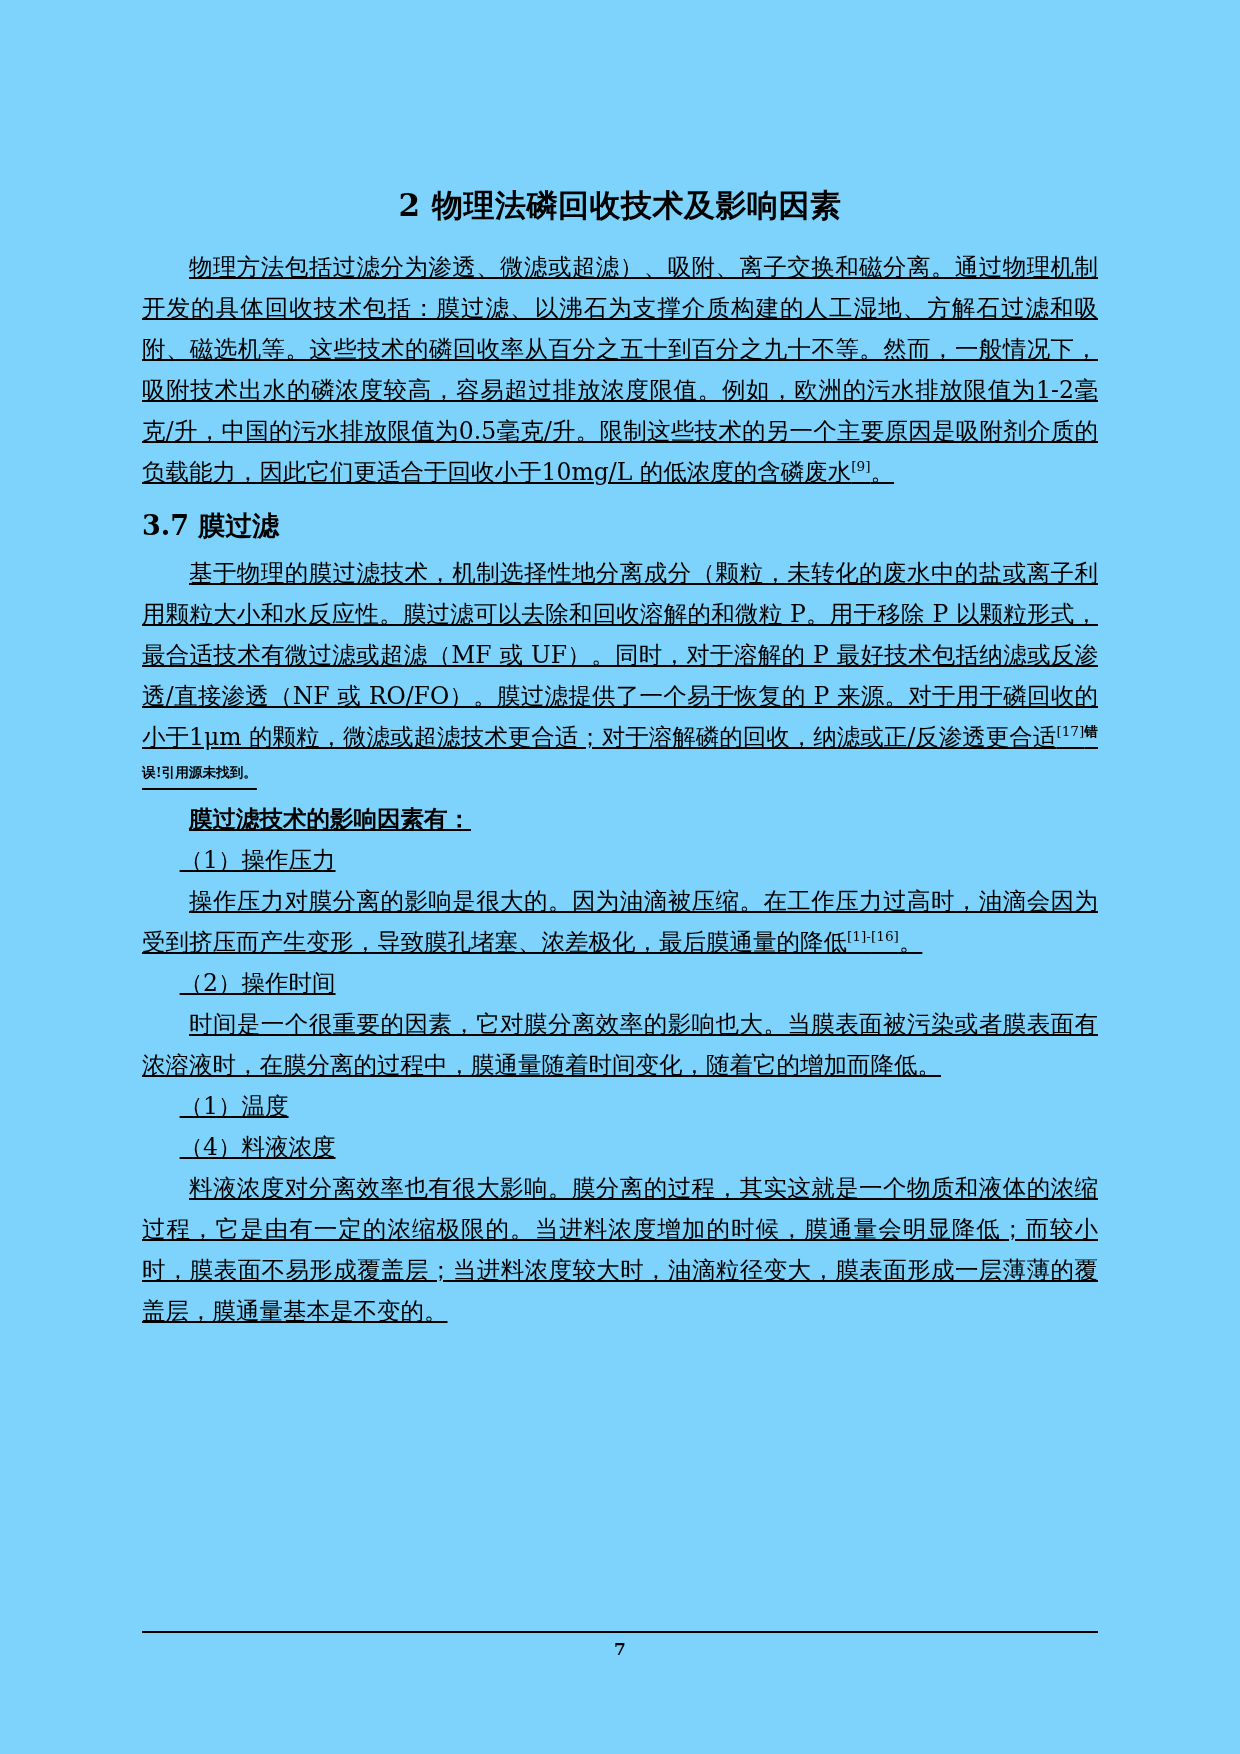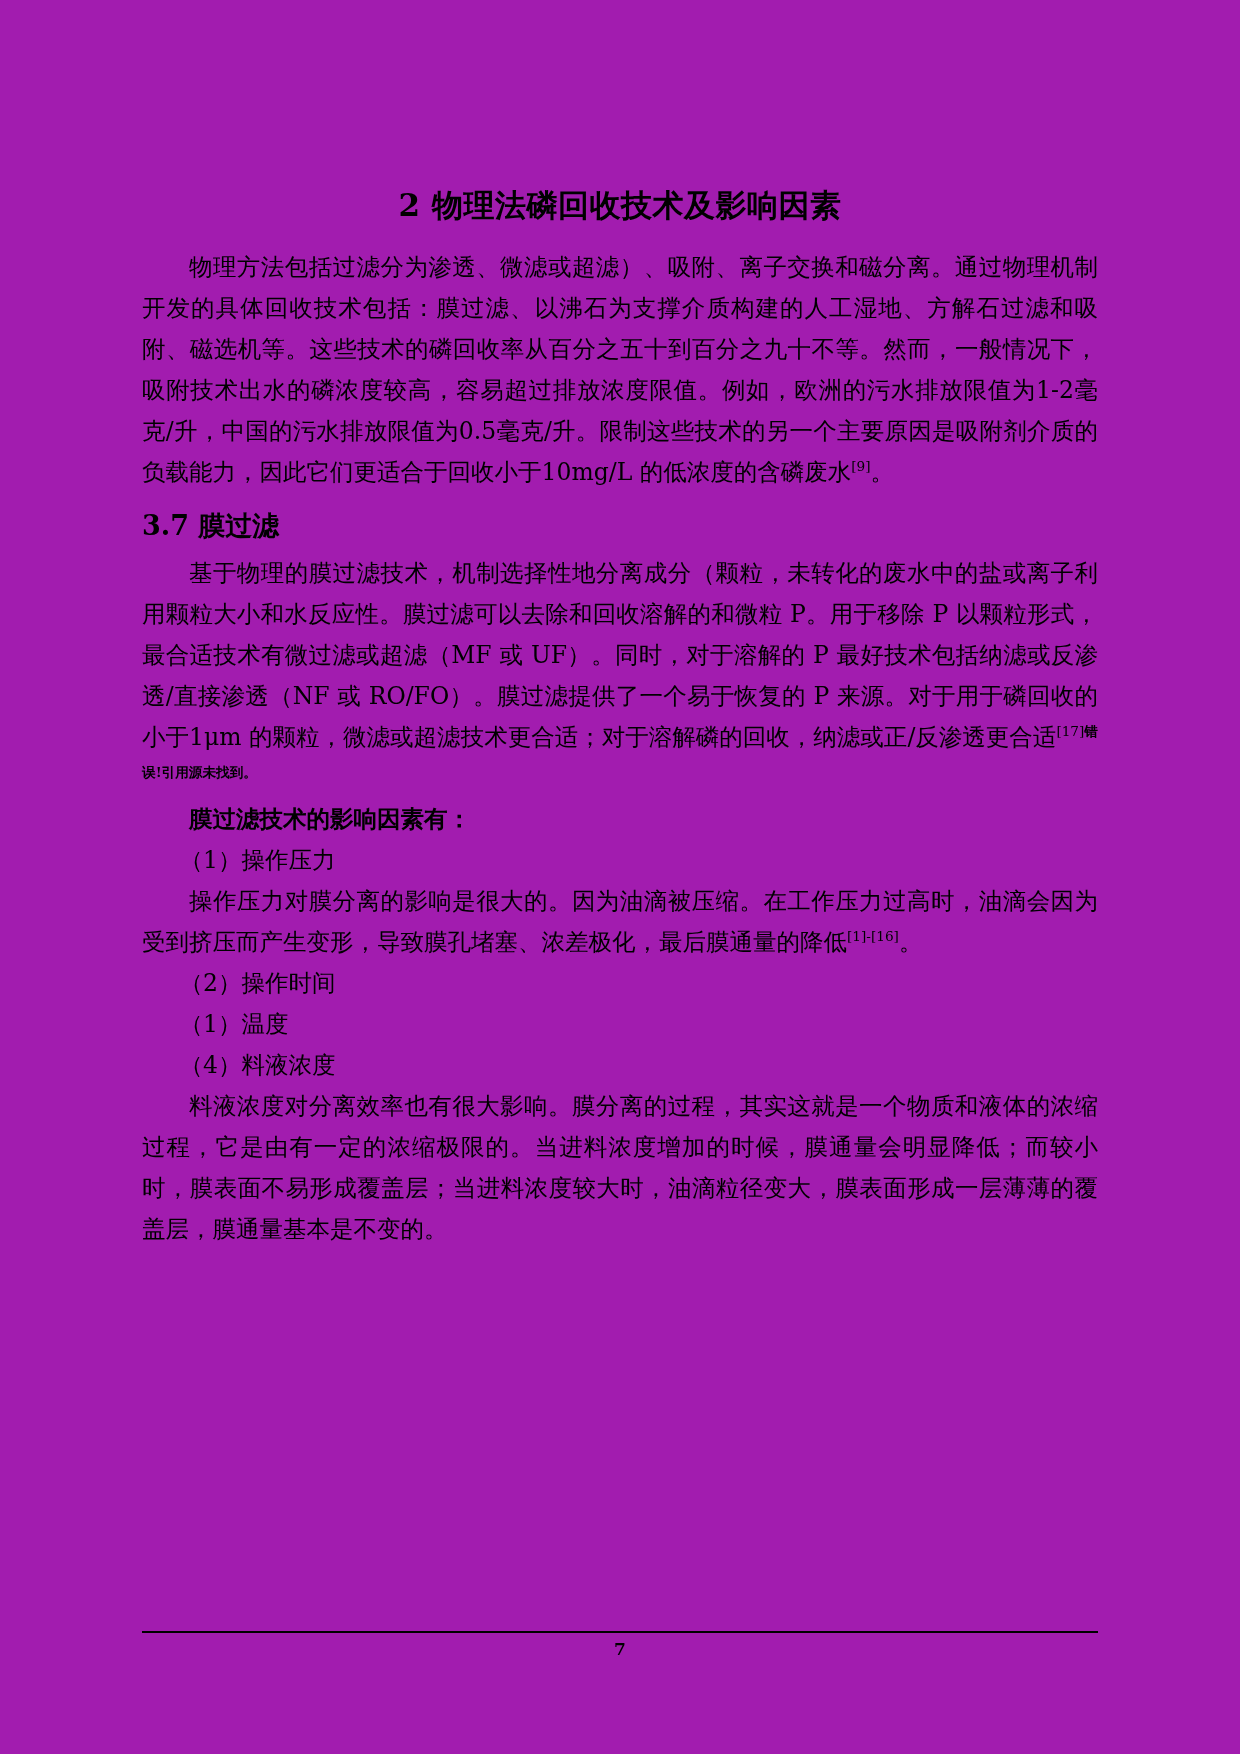--- a/index.html
+++ b/index.html
@@ -9,21 +9,21 @@
   }
   body {
     font-family: "DejaVu Serif", "Liberation Serif", serif;
     color: #000000;
   }
   .page {
     position: relative;
     width: 1240px;
     height: 1754px;
     margin: 0 auto;
-    background: #a21caf;
+    background: #7dd3fc;
     box-sizing: border-box;
     padding: 185px 142px 0 142px;
     overflow: hidden;
   }
   .doc-title {
     text-align: center;
     font-size: 31px;
     font-weight: bold;
     letter-spacing: 0.5px;
     margin: 0 0 22px 0;
@@ -32,20 +32,21 @@
   }
   .para {
     font-size: 23.5px;
     line-height: 41px;
     text-align: justify;
     text-justify: inter-ideograph;
     text-indent: 2em;
     margin: 0;
     letter-spacing: 0px;
     word-break: break-all;
+    text-decoration: underline;
   }
   .para.indent1 {
     text-indent: 1.6em;
   }
   .h2 {
     font-size: 27px;
     font-weight: bold;
     line-height: 46px;
     margin: 10px 0 4px 0;
     text-align: left;
@@ -95,20 +96,21 @@
   <h2 class="h2">3.7 膜过滤</h2>
 
   <p class="para"><span>基于物理的膜过滤技术，机制选择性地分离成分（颗粒，未转化的废水中的盐或离子利用颗粒大小和水反应性。膜过滤可以去除和回收溶解的和微粒 P。用于移除 P 以颗粒形式，最合适技术有微过滤或超滤（MF 或 UF）。同时，对于溶解的 P 最好技术包括纳滤或反渗透/直接渗透（NF 或 RO/FO）。膜过滤提供了一个易于恢复的 P 来源。对于用于磷回收的小于1μm 的颗粒，微滤或超滤技术更合适；对于溶解磷的回收，纳滤或正/反渗透更合适</span><sup class="cite">[17]</sup><sup class="err">错误!引用源未找到。</sup></p>
 
   <p class="para bold-lead">膜过滤技术的影响因素有：</p>
 
   <p class="para indent1">（1）操作压力</p>
   <p class="para"><span>操作压力对膜分离的影响是很大的。因为油滴被压缩。在工作压力过高时，油滴会因为受到挤压而产生变形，导致膜孔堵塞、浓差极化，最后膜通量的降低</span><sup class="cite">[1]-</sup><sup class="cite">[16]</sup><span>。</span></p>
 
   <p class="para indent1">（2）操作时间</p>
+  <p class="para">时间是一个很重要的因素，它对膜分离效率的影响也大。当膜表面被污染或者膜表面有浓溶液时，在膜分离的过程中，膜通量随着时间变化，随着它的增加而降低。</p>
 
   <p class="para indent1">（1）温度</p>
 
   <p class="para indent1">（4）料液浓度</p>
   <p class="para">料液浓度对分离效率也有很大影响。膜分离的过程，其实这就是一个物质和液体的浓缩过程，它是由有一定的浓缩极限的。当进料浓度增加的时候，膜通量会明显降低；而较小时，膜表面不易形成覆盖层；当进料浓度较大时，油滴粒径变大，膜表面形成一层薄薄的覆盖层，膜通量基本是不变的。</p>
 
   <div class="footer">
     <hr class="footer-rule">
     <div class="footer-pageno">7</div>
   </div>

